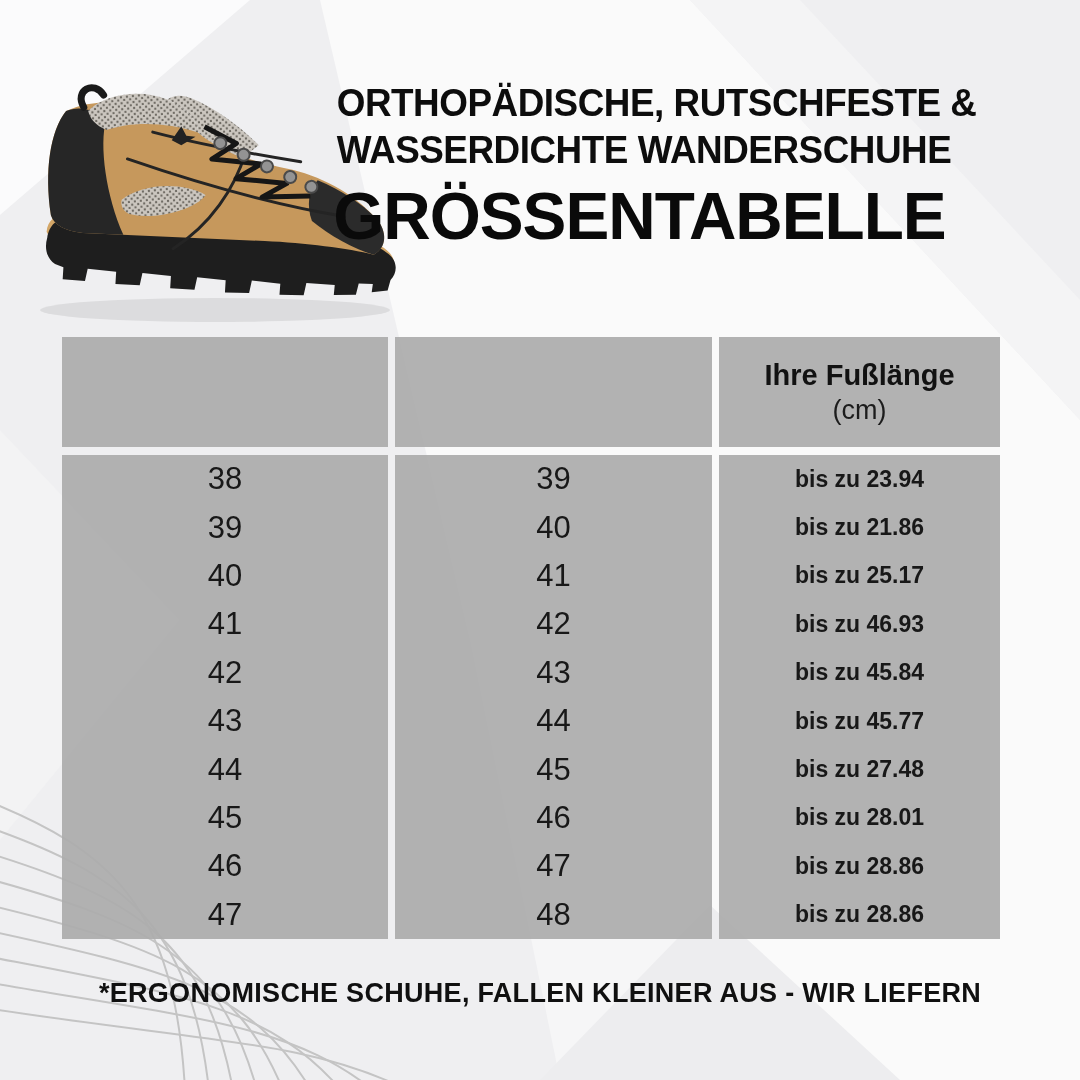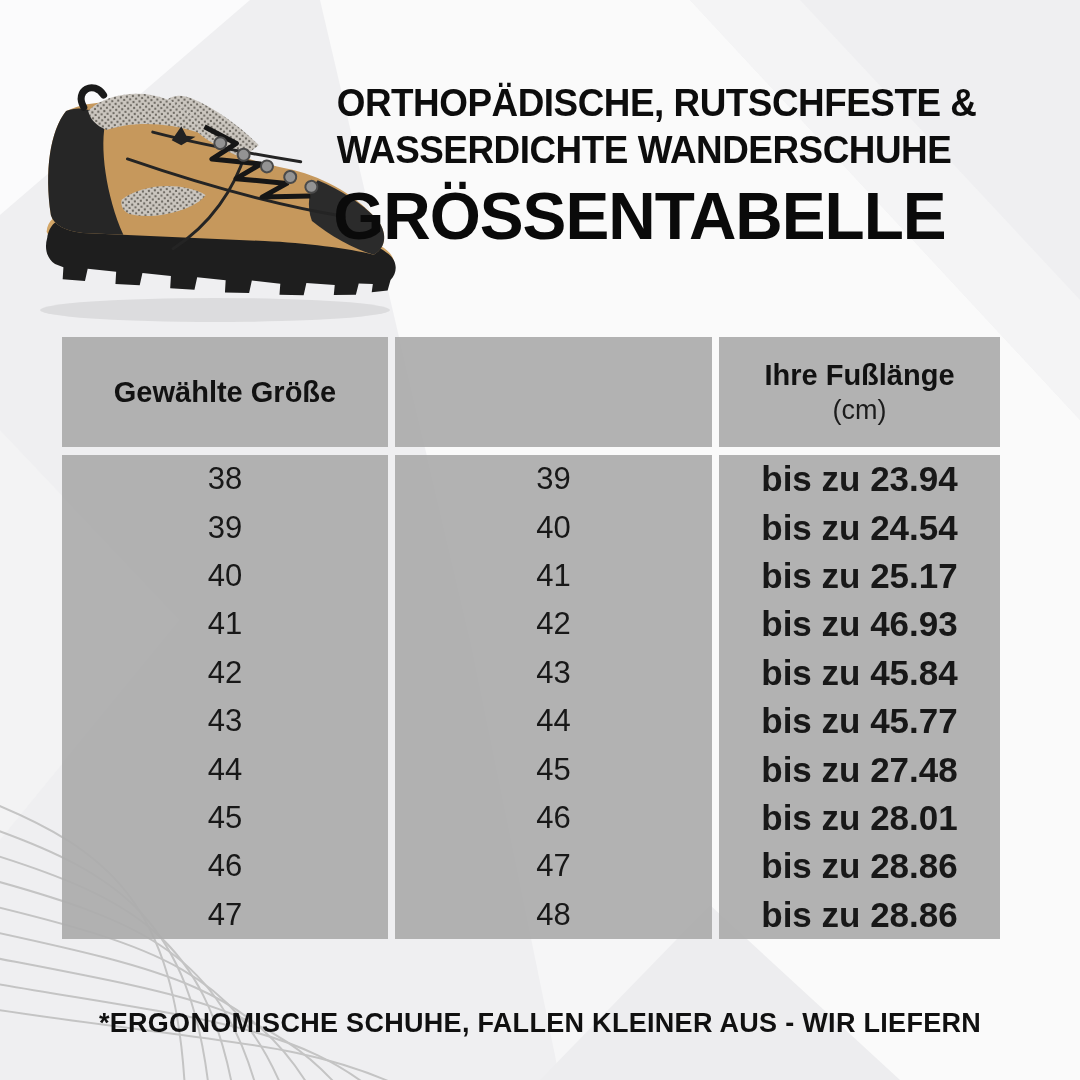--- a/index.html
+++ b/index.html
@@ -42,25 +42,25 @@
   .h-label{font-weight:700;font-size:29px;line-height:33px;color:#121212;}
   .h-sub{font-weight:400;font-size:27px;line-height:31px;margin-top:3px;color:#1c1c1c;}
   .spacer{background:transparent;}
   .trow{display:contents;}
   .cell{
     background:rgba(172,172,172,.93);
     display:flex;align-items:center;justify-content:center;
     font-size:31px;color:#181818;
   }
   .cell.num{font-weight:500;}
-  .cell.foot{font-weight:600;font-size:35px;}
+  .cell.foot{font-weight:600;font-size:23px;}
   
   .footnote{
     position:absolute;left:0;right:0;top:975px;z-index:3;text-align:center;
-    font-weight:700;font-size:27px;line-height:37px;letter-spacing:.3px;color:#101010;margin-top:30px;
+    font-weight:700;font-size:27px;line-height:37px;letter-spacing:.3px;color:#101010;
   }
 </style>
 </head>
 <body>
 
 <svg class="bg" width="1080" height="1080" viewBox="0 0 1080 1080" aria-hidden="true">
   <rect x="0" y="0" width="1080" height="1080" fill="#efeff1"></rect>
   <polygon points="320,0 690,0 1080,420 1080,1080 835,1080 470,640" fill="#fafafa"></polygon>
   <polygon points="0,0 250,0 0,215" fill="#fbfbfc"></polygon>
   <polygon points="690,0 800,0 1080,300 1080,420" fill="#f4f4f5"></polygon>
@@ -130,42 +130,41 @@
 </svg>
 
 <div class="title-block">
   <div class="subtitle">ORTHOPÄDISCHE, RUTSCHFESTE &amp;</div>
   <div class="subtitle">WASSERDICHTE WANDERSCHUHE</div>
   <div class="main-heading">GRÖSSENTABELLE</div>
 </div>
 
 <div class="size-table">
   <div class="hcell">
-    <div class="h-label">Gewählte Größe</div>
   </div>
   <div class="hcell">
   </div>
   <div class="hcell">
     <div class="h-label">Ihre Fußlänge</div>
     <div class="h-sub">(cm)</div>
   </div>
 
   <div class="spacer"></div>
   <div class="spacer"></div>
   <div class="spacer"></div>
 
 <div class="trow">
     <div class="cell num">38</div>
     <div class="cell num">39</div>
     <div class="cell foot">bis zu 23.94</div>
   </div>
     <div class="trow">
     <div class="cell num">39</div>
     <div class="cell num">40</div>
-    <div class="cell foot">bis zu 24.54</div>
+    <div class="cell foot">bis zu 21.86</div>
   </div>
     <div class="trow">
     <div class="cell num">40</div>
     <div class="cell num">41</div>
     <div class="cell foot">bis zu 25.17</div>
   </div>
     <div class="trow">
     <div class="cell num">41</div>
     <div class="cell num">42</div>
     <div class="cell foot">bis zu 46.93</div>

